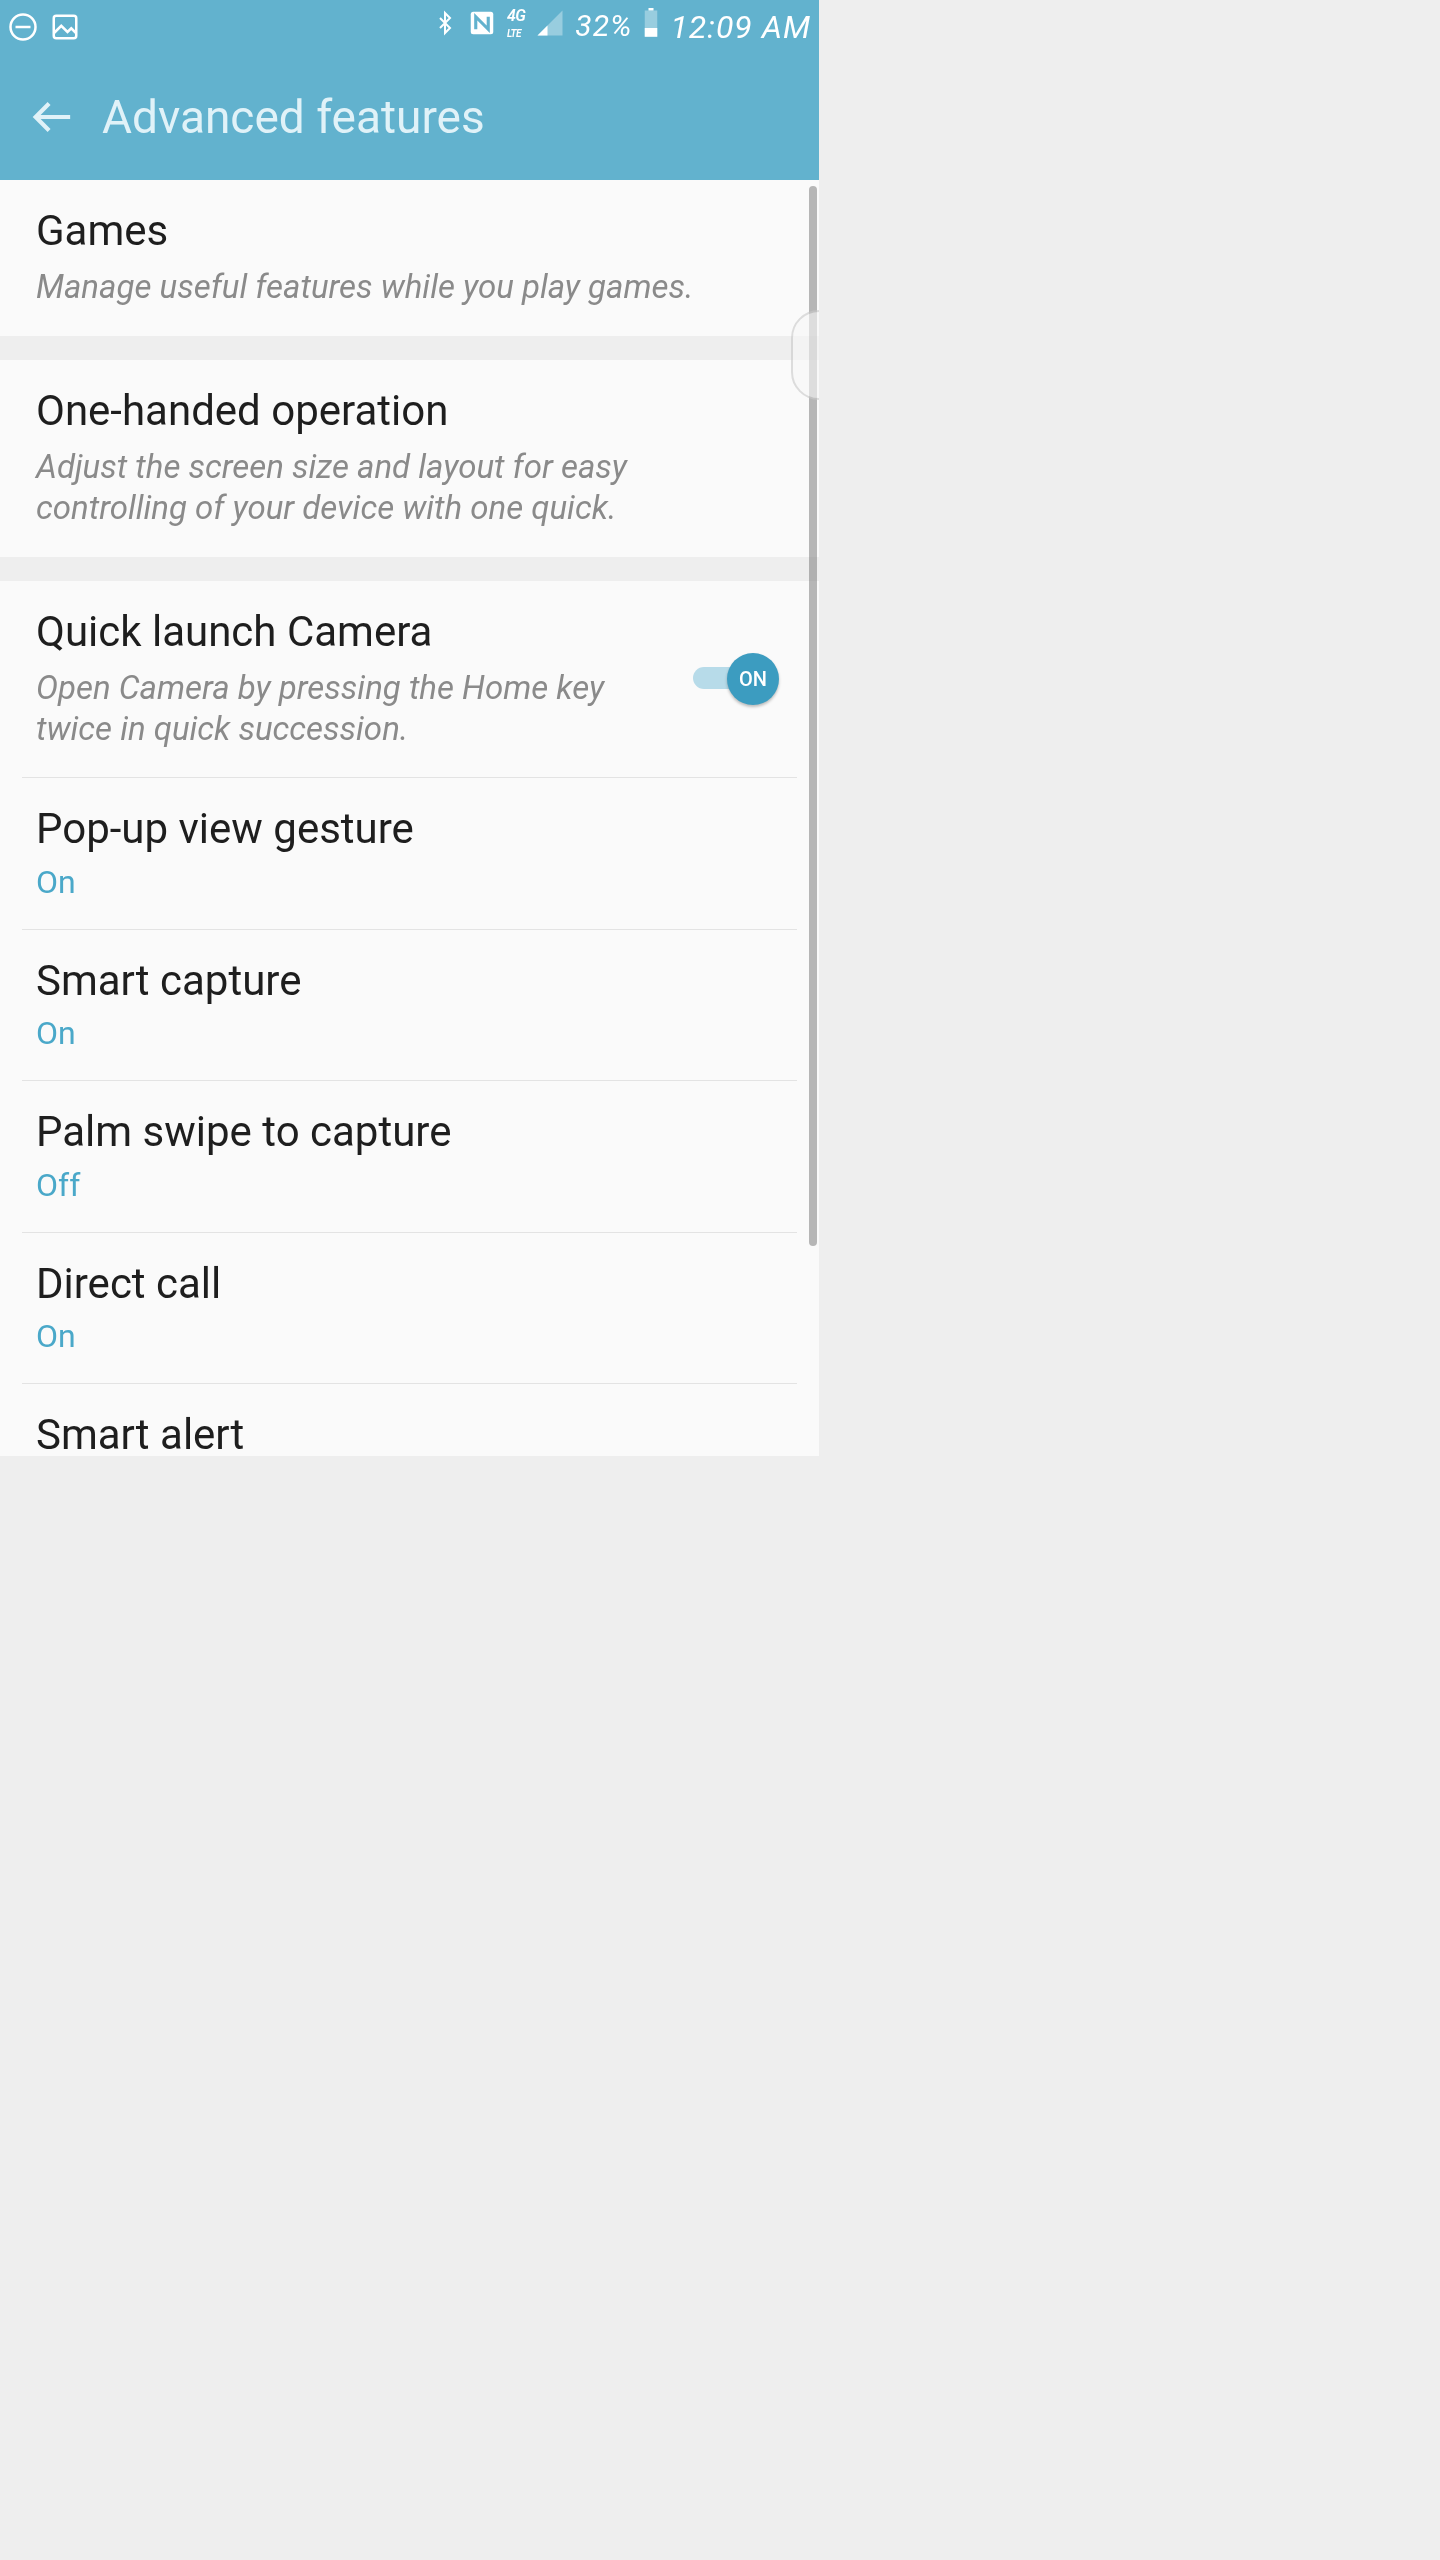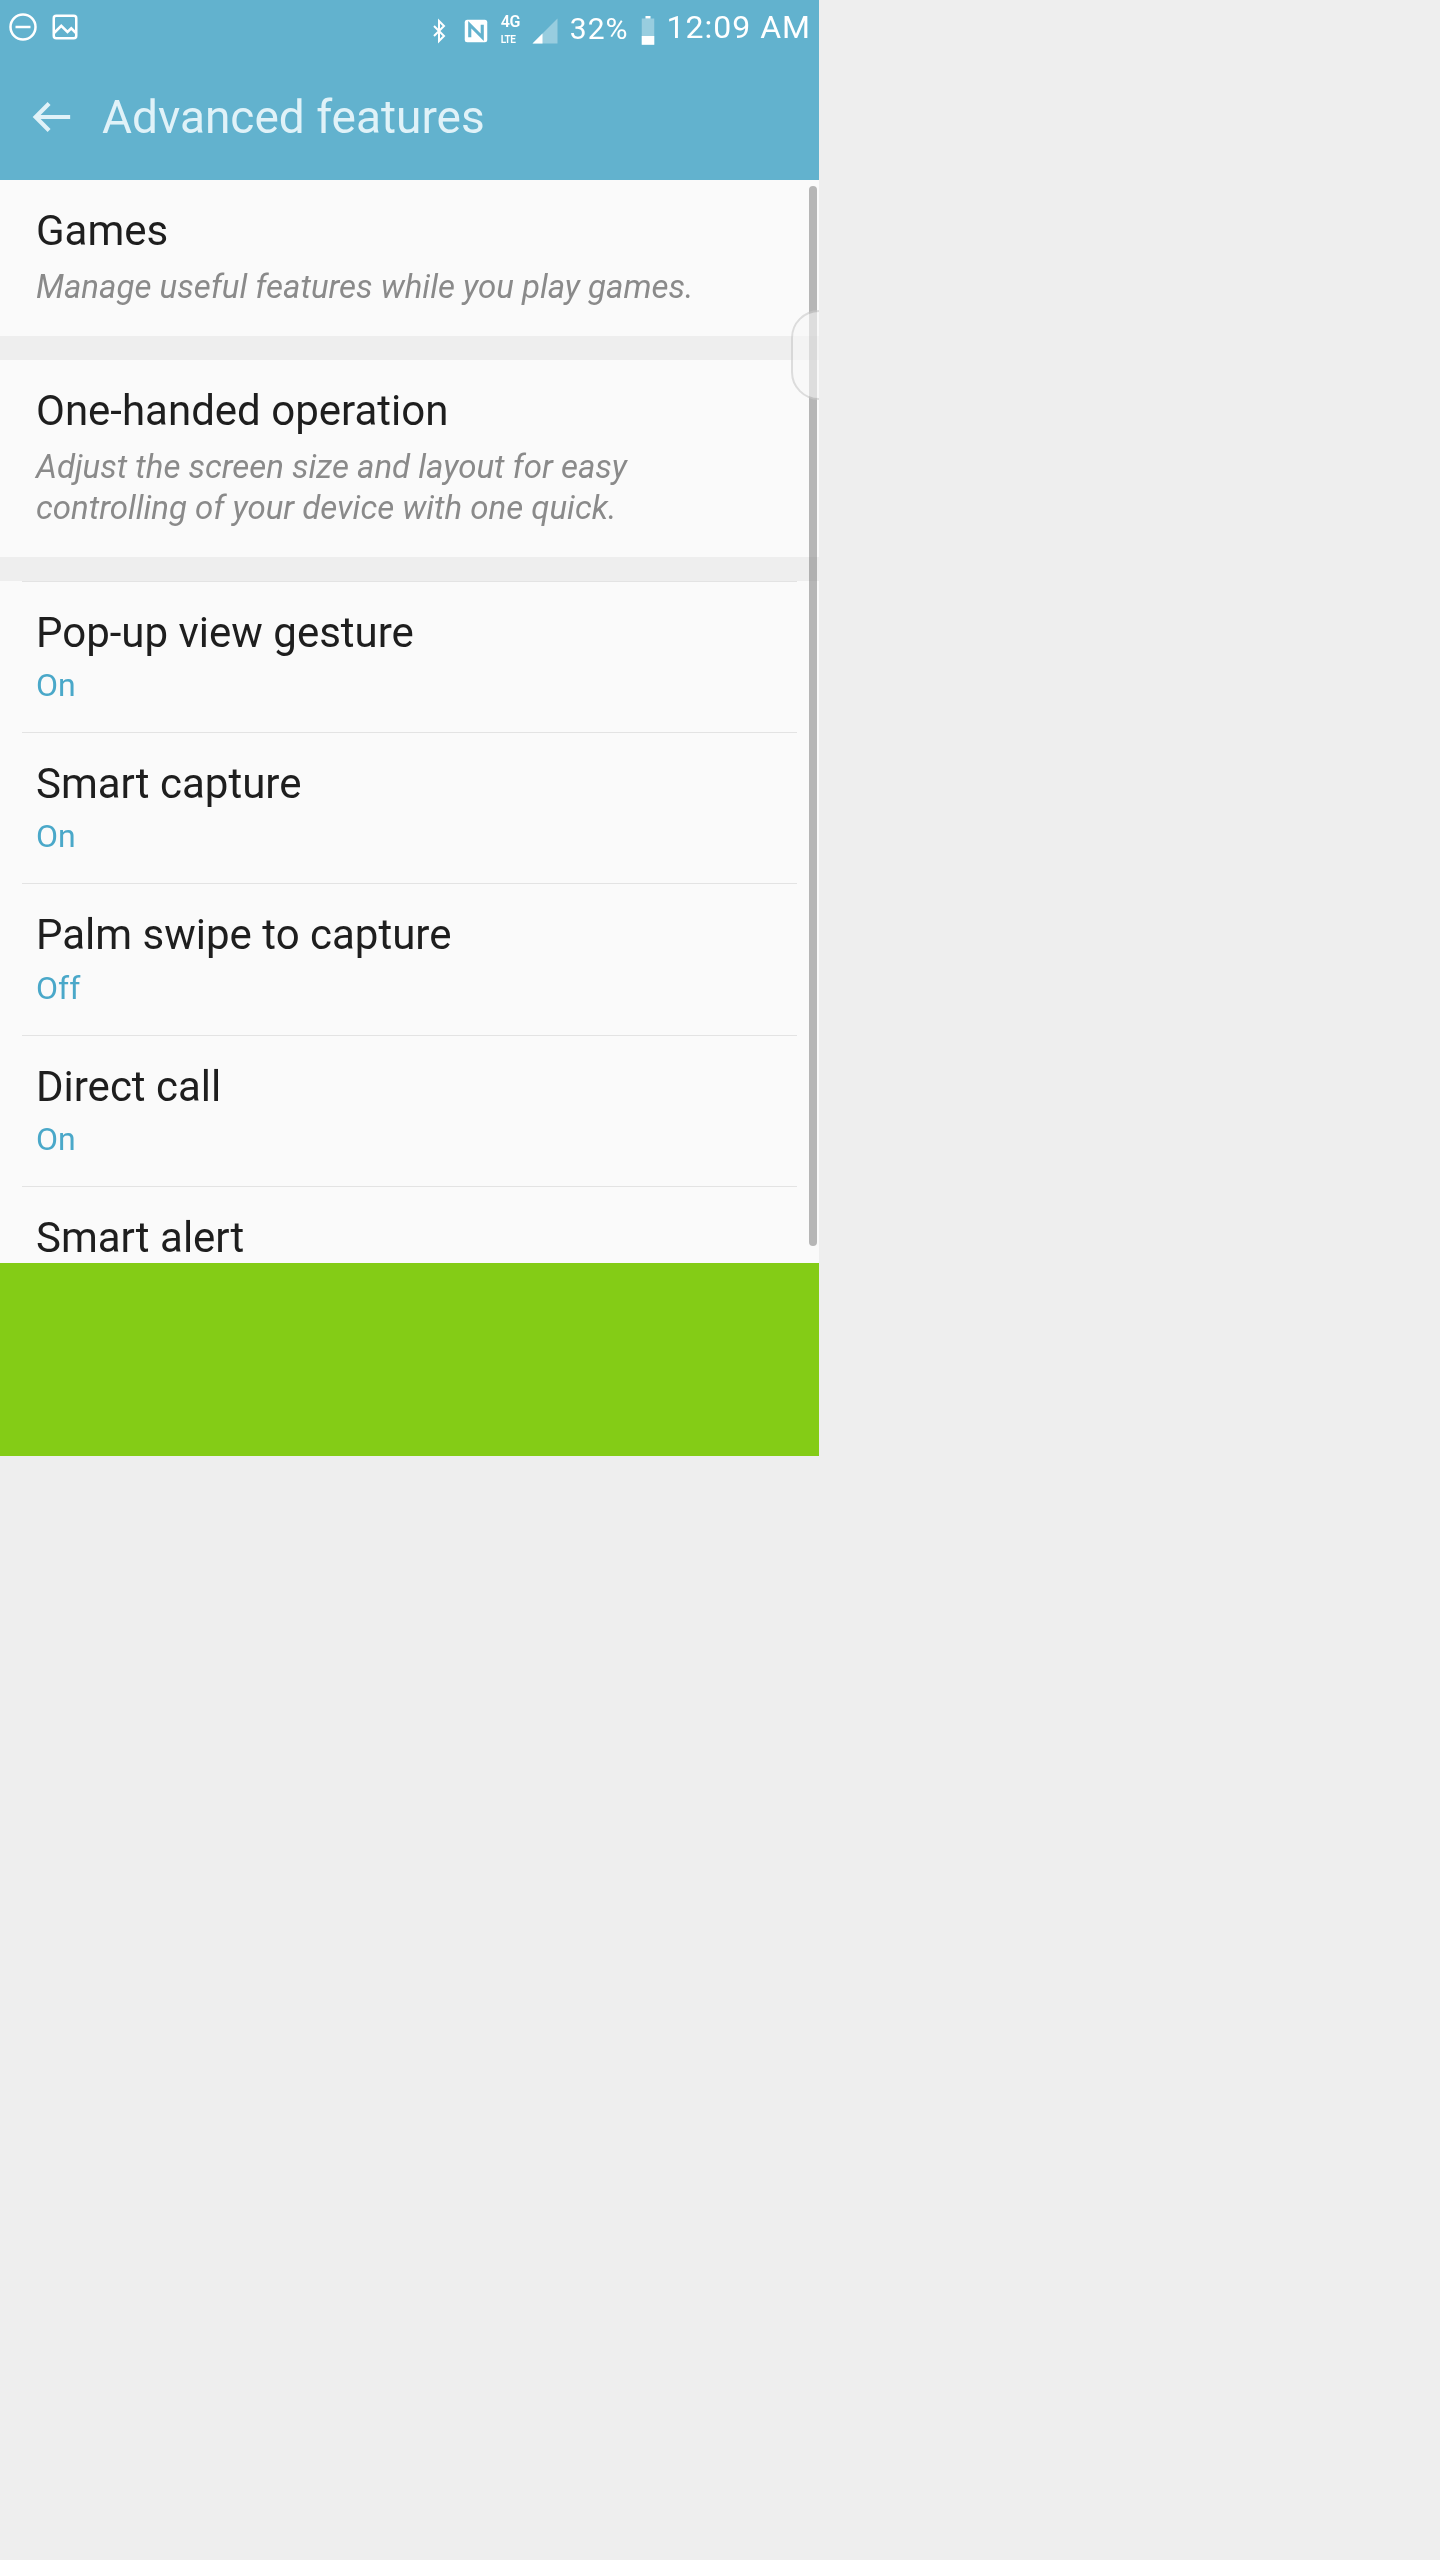--- a/index.html
+++ b/index.html
@@ -15,21 +15,21 @@
   .status-bar {
     height: 54px;
     background: #62b2ce;
     color: #ffffff;
     display: flex;
     align-items: center;
     padding: 0 8px;
     font-size: 30px;
   }
   .status-left { display: flex; align-items: center; gap: 12px; }
-  .status-right { margin-left: auto; display: flex; align-items: flex-end; gap: 10px; }
+  .status-right { margin-left: auto; display: flex; align-items: flex-start; gap: 10px; font-style: italic; }
   .status-right .pct { font-size: 30px; letter-spacing: 1px; }
   .status-right .clock { font-size: 32px; letter-spacing: 1px; }
 
   
   .app-bar {
     height: 126px;
     background: #62b2ce;
     display: flex;
     align-items: center;
     padding: 0 28px;
@@ -234,20 +234,30 @@
 
   <div class="section">
     <div class="item-title">One-handed operation</div>
     <div class="item-sub">Adjust the screen size and layout for easy controlling of your device with one quick.</div>
   </div>
 
   <div class="gap"></div>
 
   <div class="list">
 
+    <div class="list-item row">
+      <div class="text-col">
+        <div class="item-title">Quick launch Camera</div>
+        <div class="item-sub">Open Camera by pressing the Home key twice in quick succession.</div>
+      </div>
+      <div class="toggle">
+        <div class="toggle-track"></div>
+        <div class="toggle-knob">ON</div>
+      </div>
+    </div>
     <div class="divider"></div>
 
     <div class="list-item">
       <div class="item-title">Pop-up view gesture</div>
       <div class="item-status">On</div>
     </div>
     <div class="divider"></div>
 
     <div class="list-item">
       <div class="item-title">Smart capture</div>

